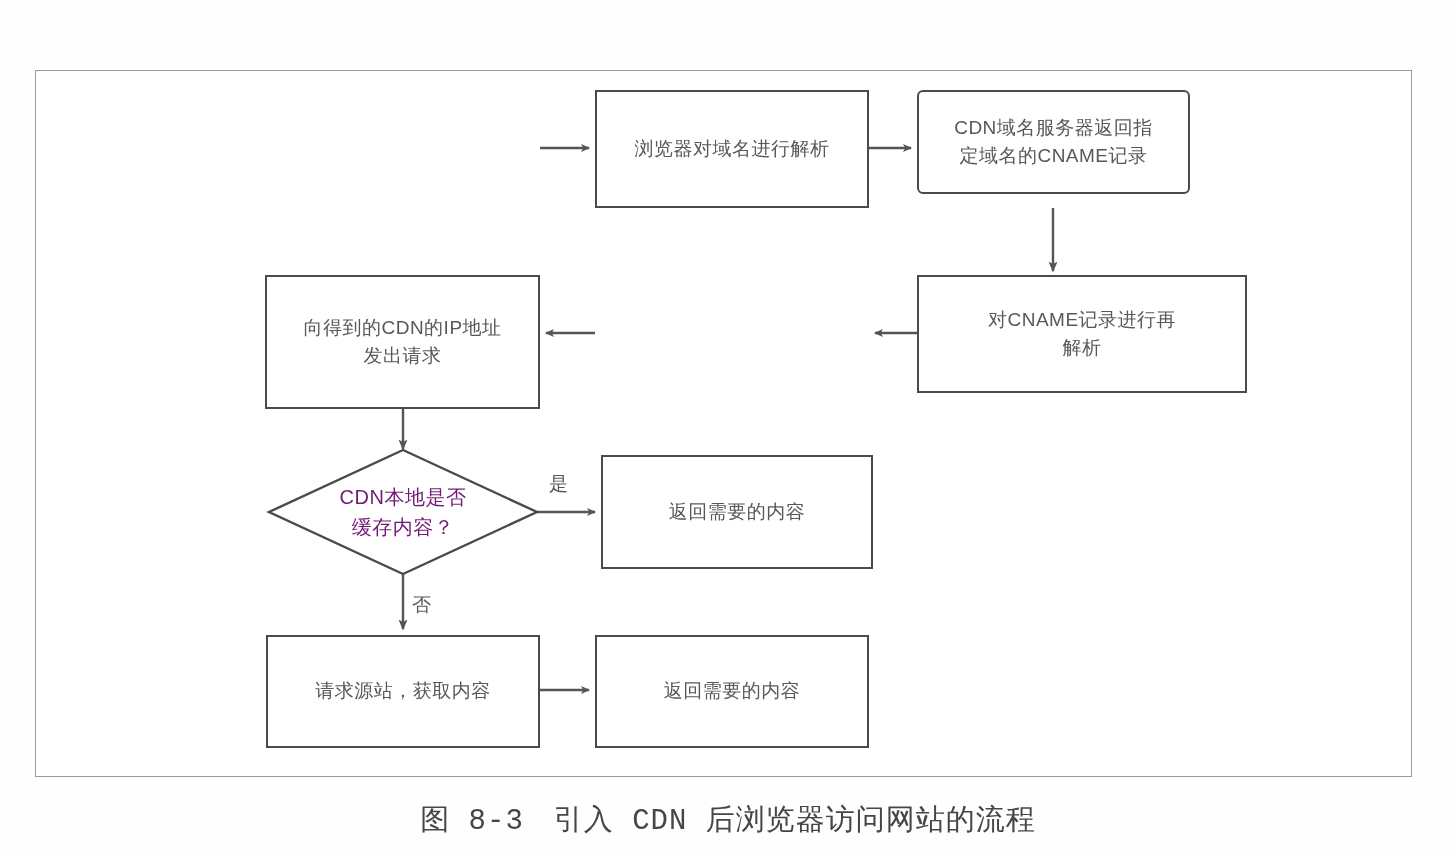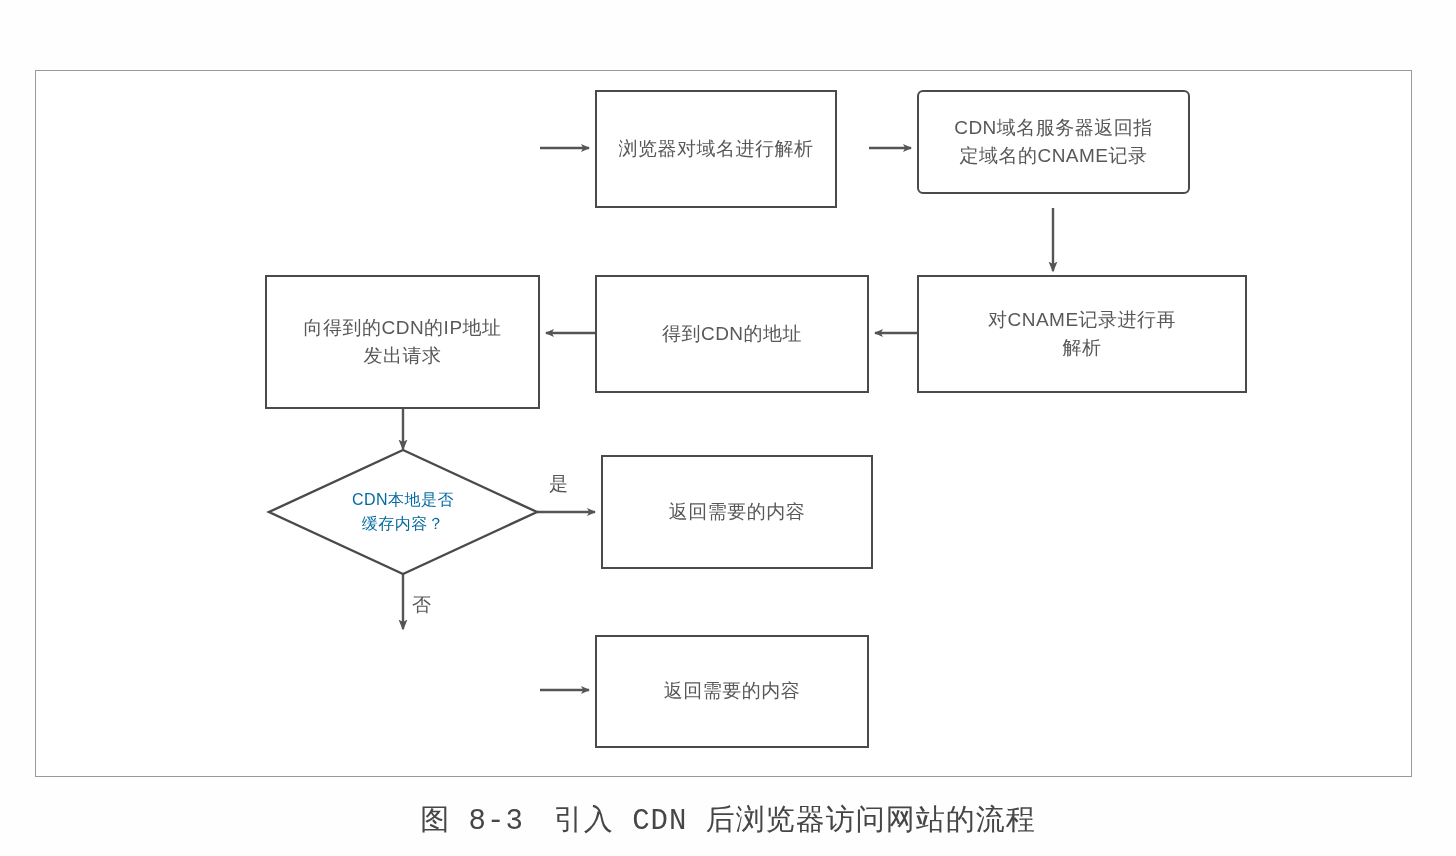--- a/index.html
+++ b/index.html
@@ -64,22 +64,22 @@
   .diamond-label {
     position: absolute;
     left: 0;
     top: 0;
     width: 100%;
     height: 100%;
     display: flex;
     align-items: center;
     justify-content: center;
     text-align: center;
-    color: #0369a1;
-    font-size: 16px;
+    color: #701a75;
+    font-size: 20px;
     line-height: 1.5;
     letter-spacing: 0.5px;
     white-space: pre-line;
   }
   .edge-label {
     position: absolute;
     color: #585858;
     font-size: 19px;
     letter-spacing: 0.5px;
     white-space: nowrap;
@@ -131,56 +131,56 @@
     <line x1="537" y1="512" x2="595" y2="512" stroke="#555555" stroke-width="2.4" marker-end="url(#arrow-r)"></line>
 
     <line x1="403" y1="574" x2="403" y2="629" stroke="#555555" stroke-width="2.4" marker-end="url(#arrow-d)"></line>
 
     <line x1="540" y1="690" x2="589" y2="690" stroke="#555555" stroke-width="2.4" marker-end="url(#arrow-r)"></line>
 
     <polygon points="403,450 537,512 403,574 269,512" fill="#ffffff" stroke="#4a4a4a" stroke-width="2.4"></polygon>
   </svg>
 
 
-  <div class="node" style="left:595px; top:90px; width:242px; height:118px;">
+  <div class="node" style="left:595px; top:90px; width:274px; height:118px;">
     <span class="node-text">浏览器对域名进行解析</span>
   </div>
 
   <div class="node" style="left:917px; top:90px; width:273px; height:104px;border-radius:6px;">
     <span class="node-text">CDN域名服务器返回指
 定域名的CNAME记录</span>
   </div>
 
   <div class="node" style="left:265px; top:275px; width:275px; height:134px;">
     <span class="node-text">向得到的CDN的IP地址
 发出请求</span>
   </div>
 
-  <div class="node" style="left:595px; top:275px; width:274px; height:118px;">
-    <span class="node-text">得到CDN的地址</span>
-  </div>
 
   <div class="node" style="left:917px; top:275px; width:330px; height:118px;">
     <span class="node-text">对CNAME记录进行再
 解析</span>
   </div>
 
   <div class="diamond-wrap" style="left:269px; top:450px; width:268px; height:124px;">
     <span class="diamond-label">CDN本地是否
 缓存内容？</span>
   </div>
 
   <span class="edge-label" style="left:549px; top:471px;">是</span>
 
   <span class="edge-label" style="left:412px; top:592px;">否</span>
 
   <div class="node" style="left:601px; top:455px; width:272px; height:114px;">
     <span class="node-text">返回需要的内容</span>
   </div>
 
+  <div class="node" style="left:266px; top:635px; width:274px; height:113px;">
+    <span class="node-text">请求源站，获取内容</span>
+  </div>
 
   <div class="node" style="left:595px; top:635px; width:274px; height:113px;">
     <span class="node-text">返回需要的内容</span>
   </div>
 
   <div id="caption">图 8-3　引入 CDN 后浏览器访问网站的流程</div>
 
 </div>
 
 </body></html>

